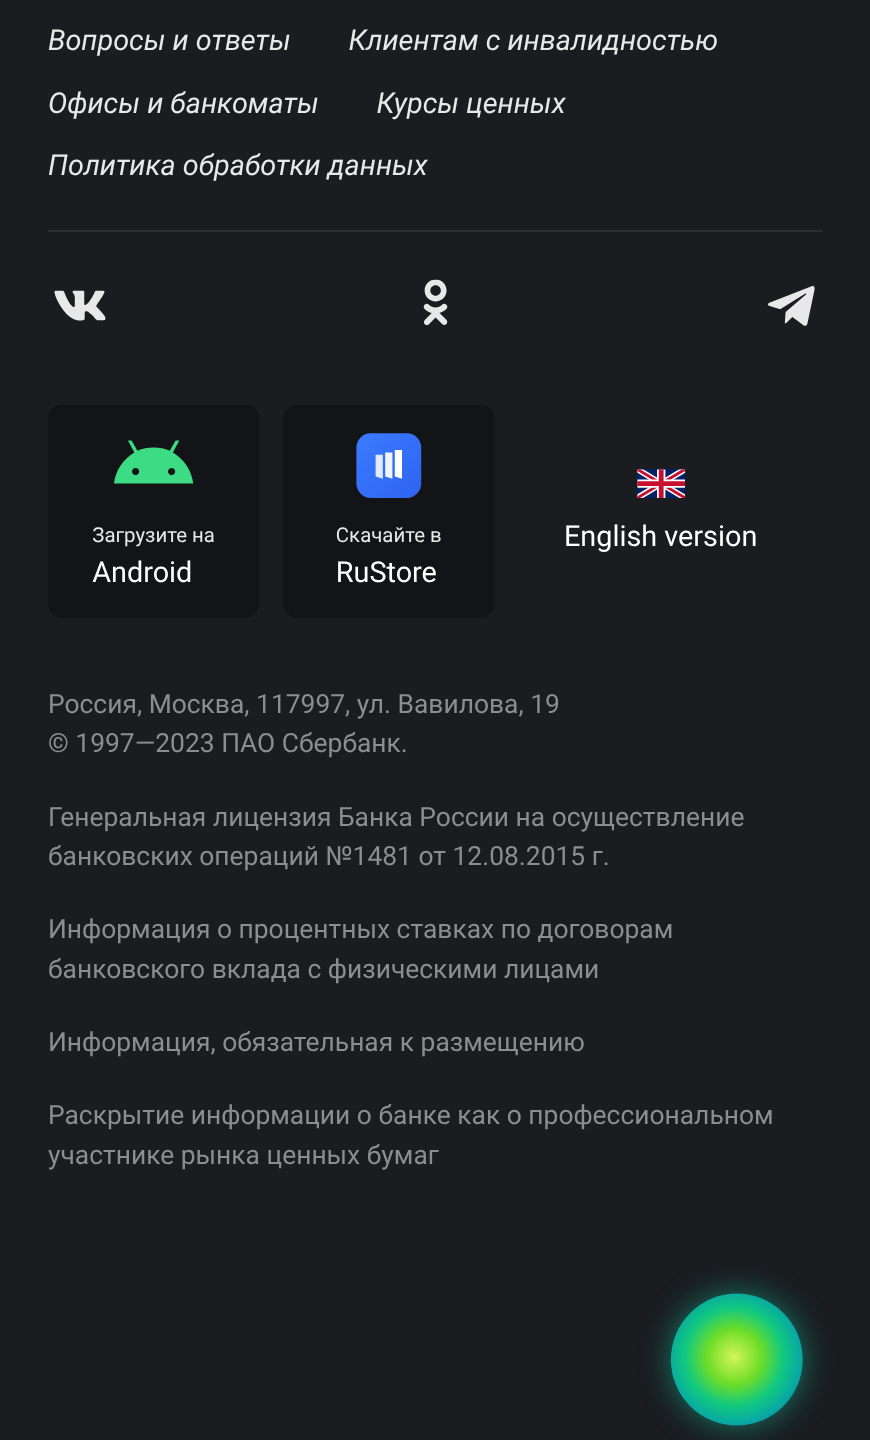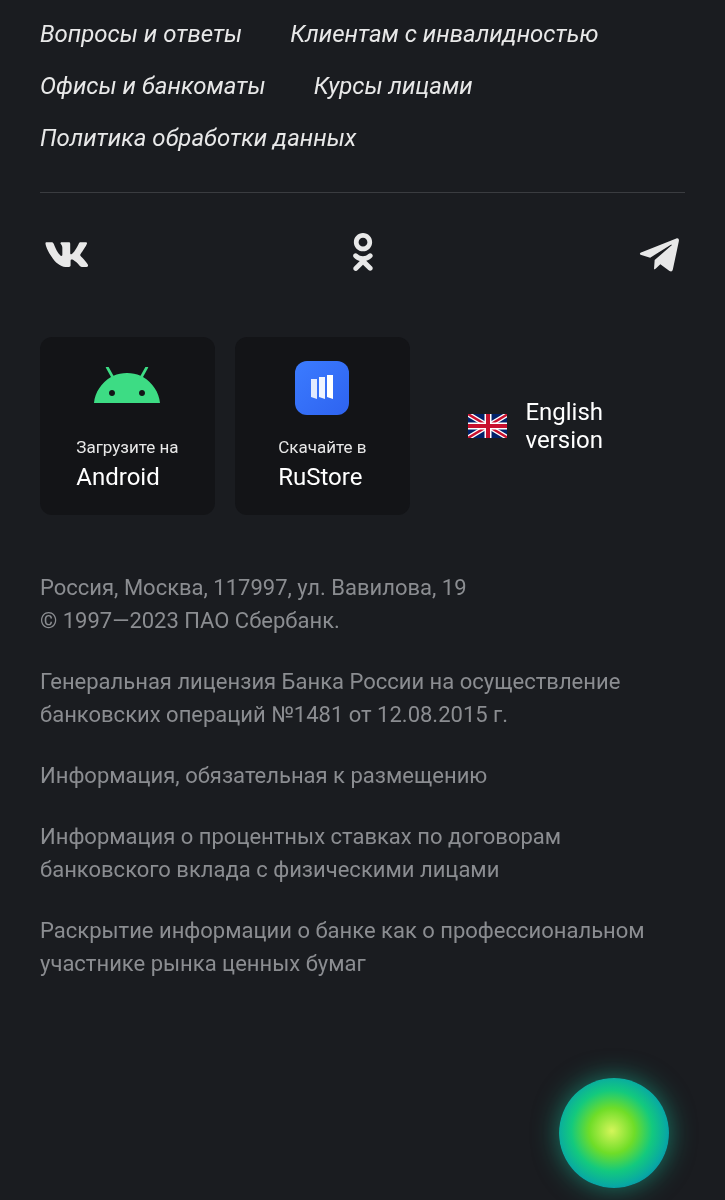--- a/index.html
+++ b/index.html
@@ -73,20 +73,21 @@
   }
   .app-text { line-height: 1.35; }
   .app-line1 { font-size: 17px; color: #e8e8e8; margin-bottom: 2px;}
   .app-line2 { font-size: 24px; color: #ffffff; font-weight: 400;}
   .lang-switch {
     display: flex;
     align-items: center;
     gap: 18px;
     margin-left: 38px;
     cursor: pointer;
+    flex-direction: column;
   }
   .flag {
     width: 40px;
     height: 24px;
     position: relative;
     background: #012169;
     overflow: hidden;
   }
   .flag svg { position:absolute; inset:0; }
   .lang-label { font-size: 24px; color: #ffffff; }
@@ -114,21 +115,21 @@
     display:flex; align-items:center; justify-content:center;
   }
 </style>
 </head>
 <body>
 
 <div class="nav-links">
   <a class="nav-link">Вопросы и ответы</a>
   <a class="nav-link">Клиентам с инвалидностью</a>
   <a class="nav-link">Офисы и банкоматы</a>
-  <a class="nav-link">Курсы лицами</a>
+  <a class="nav-link">Курсы ценных</a>
   <a class="nav-link">Политика обработки данных</a>
 </div>
 
 <div class="divider"></div>
 
 <div class="social-row">
   <div class="social-icon">
     <svg viewBox="0 0 24 14" width="44" height="26">
         <path d="M23.4 0.9c0.2-0.5 0-0.9-0.8-0.9h-2.5c-0.6 0-0.9 0.3-1.1 0.7 0 0-1.3 3.1-3.1 5.1-0.6 0.6-0.9 0.8-1.2 0.8-0.2 0-0.4-0.2-0.4-0.7V0.9c0-0.6-0.2-0.9-0.7-0.9H9.6c-0.4 0-0.6 0.3-0.6 0.6 0 0.6 0.9 0.7 1 2.4v3.6c0 0.8-0.1 0.9-0.5 0.9-0.9 0-3-3.1-4.2-6.6C5 0.3 4.8 0 4.1 0H1.6C0.9 0 0.8 0.3 0.8 0.7c0 0.7 0.9 4 4.1 8.3 2.1 3 5.1 4.6 7.8 4.6 1.6 0 1.8-0.4 1.8-1v-2.3c0-0.7 0.2-0.9 0.7-0.9 0.4 0 1 0.2 2.5 1.6 1.7 1.7 2 2.5 2.9 2.5h2.5c0.7 0 1.1-0.4 0.9-1.1-0.2-0.7-1.1-1.7-2.2-3-0.6-0.7-1.5-1.5-1.8-1.9-0.4-0.5-0.3-0.7 0-1.1C20 6.5 23.1 2 23.4 0.9z"></path>
       </svg>
@@ -189,18 +190,18 @@
     <span class="lang-label">English version</span>
   </div>
 </div>
 
 <div class="legal">
   <p>
     <span>Россия, Москва, 117997, ул. Вавилова, 19</span><br>
     <span>© 1997—2023 ПАО Сбербанк.</span>
   </p>
   <p>Генеральная лицензия Банка России на осуществление банковских операций №1481 от 12.08.2015 г.</p>
+  <a>Информация о процентных ставках по договорам банковского вклада с физическими лицами</a>
   <a>Информация, обязательная к размещению</a>
-  <a>Информация о процентных ставках по договорам банковского вклада с физическими лицами</a>
   <a>Раскрытие информации о банке как о профессиональном участнике рынка ценных бумаг</a>
 </div>
 
 <div class="assistant"></div>
 
 </body></html>

